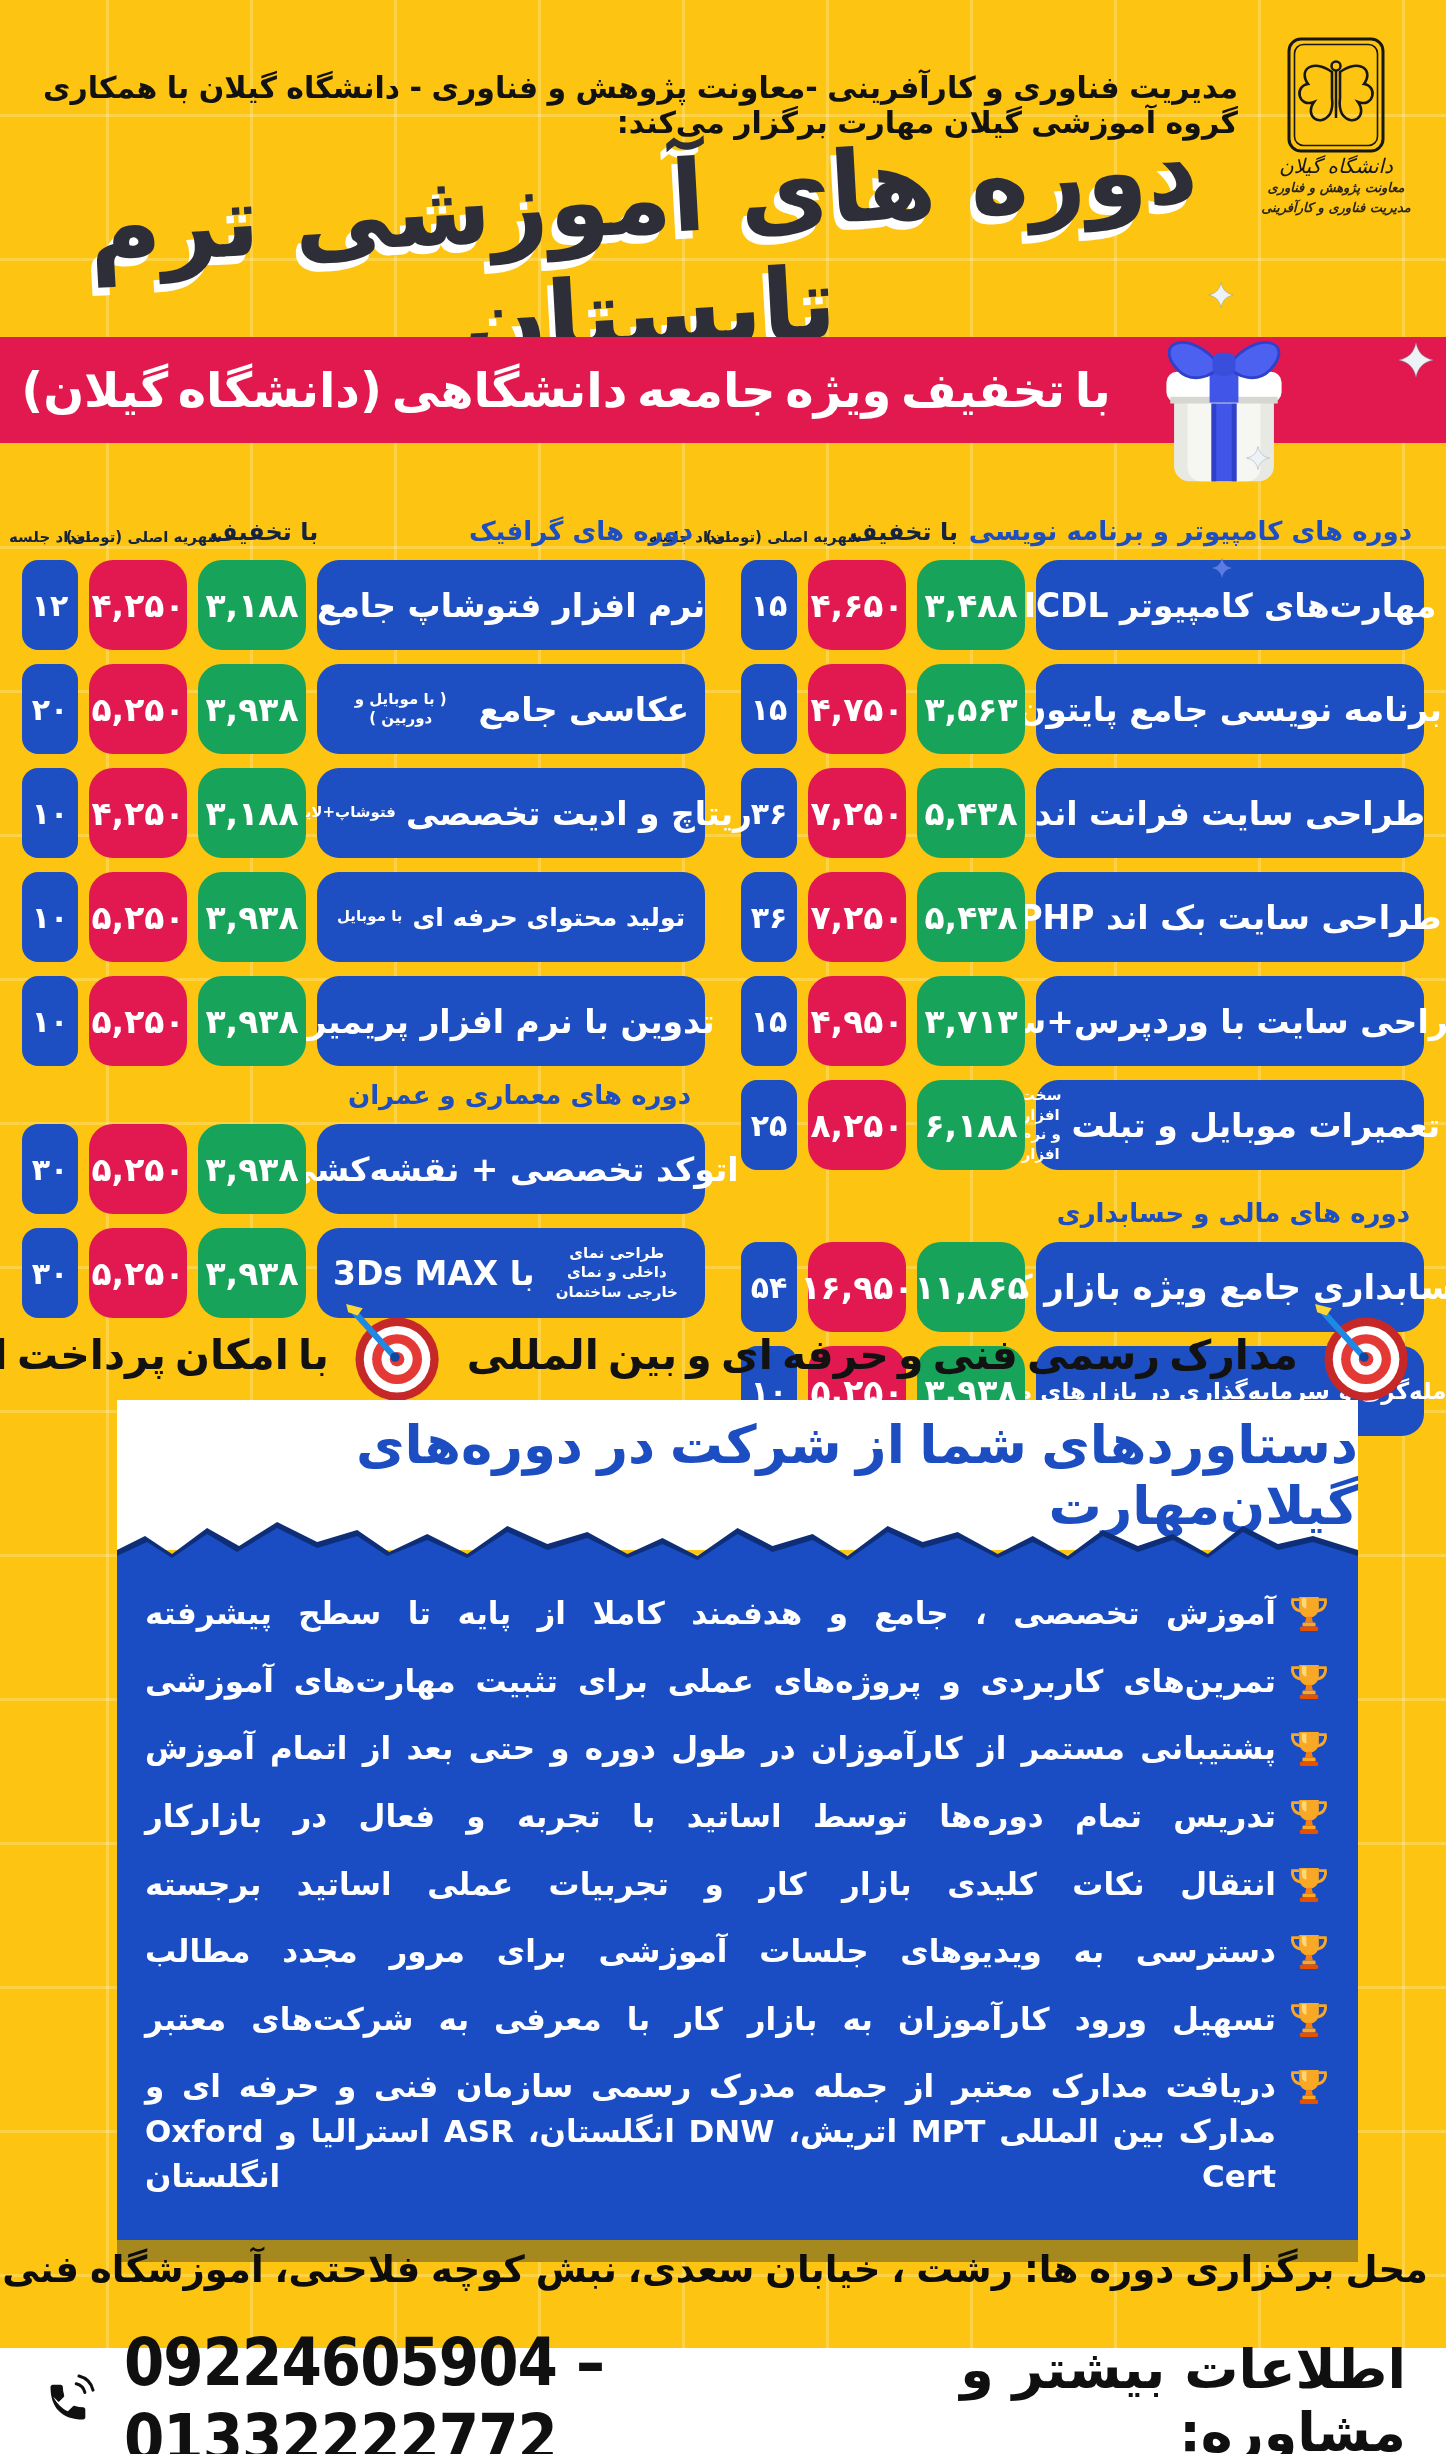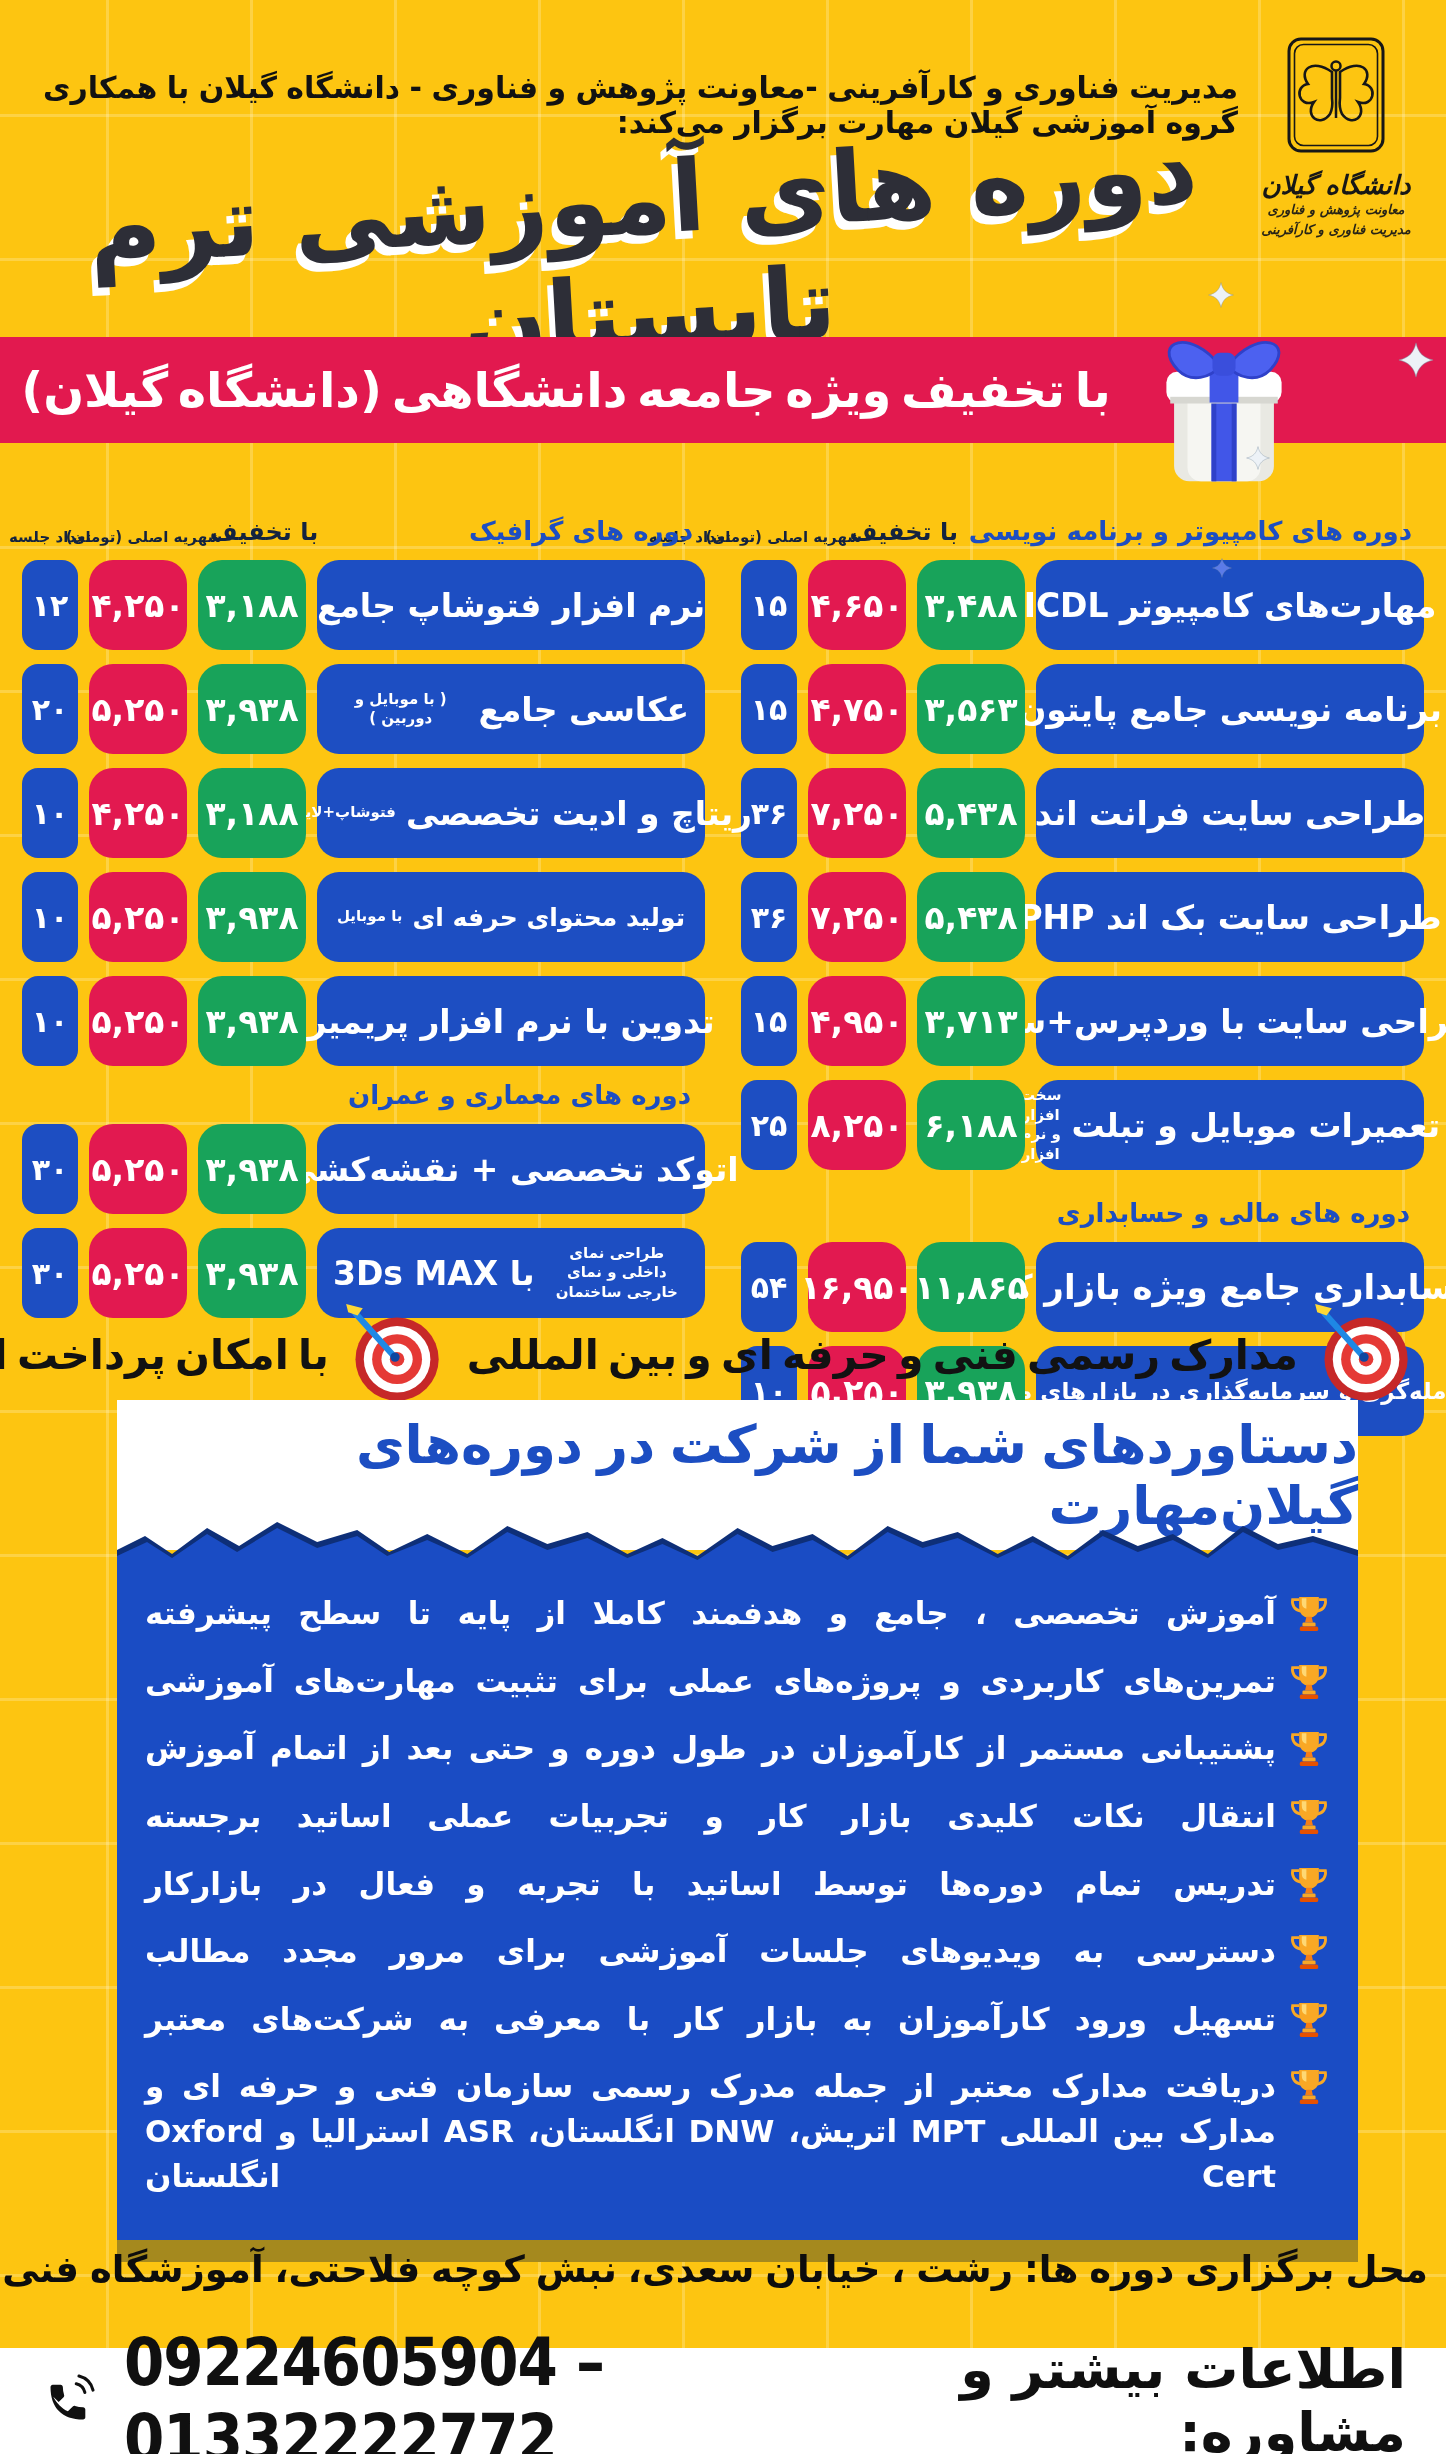--- a/index.html
+++ b/index.html
@@ -11,21 +11,21 @@
     background-image:
       linear-gradient(rgba(255,255,255,.22) 3px, transparent 3px),
       linear-gradient(90deg, rgba(255,255,255,.22) 3px, transparent 3px);
     background-size:144px 144px;background-position:-38px -30px;
   }
   
   .org-line{position:absolute;top:70px;right:208px;left:24px;text-align:right;
     font-size:30px;font-weight:800;color:#121212;word-spacing:-1px;}
   .logo{position:absolute;top:36px;right:22px;width:176px;text-align:center;color:#171717;z-index:4;}
   .logo .emblem{width:116px;height:118px;display:block;margin:0 auto;}
-  .logo-name{font-size:26px;font-weight:700;font-style:italic;margin-top:16px;}
+  .logo-name{font-size:20px;font-weight:400;font-style:italic;margin-top:0;}
   .logo-sub{font-size:13px;font-weight:600;font-style:italic;line-height:1.55;opacity:.92;}
   .main-title{position:absolute;top:142px;left:4px;right:158px;text-align:center;
     font-size:99px;font-weight:900;color:#2D2E37;letter-spacing:-2px;line-height:1.15;
     transform:rotate(-3.2deg);transform-origin:50% 50%;
     text-shadow:-6px 8px 0 #ffffff;}
   
   .banner{position:absolute;top:337px;left:0;right:0;height:106px;background:#E2194F;z-index:1;}
   .banner-text{position:absolute;top:0;bottom:0;right:322px;left:8px;display:flex;
     align-items:center;justify-content:center;color:#fff;font-size:48px;font-weight:900;word-spacing:-7px;}
   .gift{position:absolute;top:290px;right:126px;width:192px;height:204px;z-index:3;}
@@ -408,28 +408,28 @@
     <svg class="trophy">
             <use href="#sym-trophy"></use>
           </svg>
     <span class="achv-text">پشتیبانی مستمر از کارآموزان در طول دوره و حتی بعد از اتمام آموزش</span>
   </div>
 
   <div class="achv-item">
     <svg class="trophy">
             <use href="#sym-trophy"></use>
           </svg>
+    <span class="achv-text">تدریس تمام دوره‌ها توسط اساتید با تجربه و فعال در بازارکار</span>
+  </div>
+
+  <div class="achv-item">
+    <svg class="trophy">
+            <use href="#sym-trophy"></use>
+          </svg>
     <span class="achv-text">انتقال نکات کلیدی بازار کار و تجربیات عملی اساتید برجسته</span>
-  </div>
-
-  <div class="achv-item">
-    <svg class="trophy">
-            <use href="#sym-trophy"></use>
-          </svg>
-    <span class="achv-text">تدریس تمام دوره‌ها توسط اساتید با تجربه و فعال در بازارکار</span>
   </div>
 
   <div class="achv-item">
     <svg class="trophy">
             <use href="#sym-trophy"></use>
           </svg>
     <span class="achv-text">دسترسی به ویدیوهای جلسات آموزشی برای مرور مجدد مطالب</span>
   </div>
 
   <div class="achv-item">

